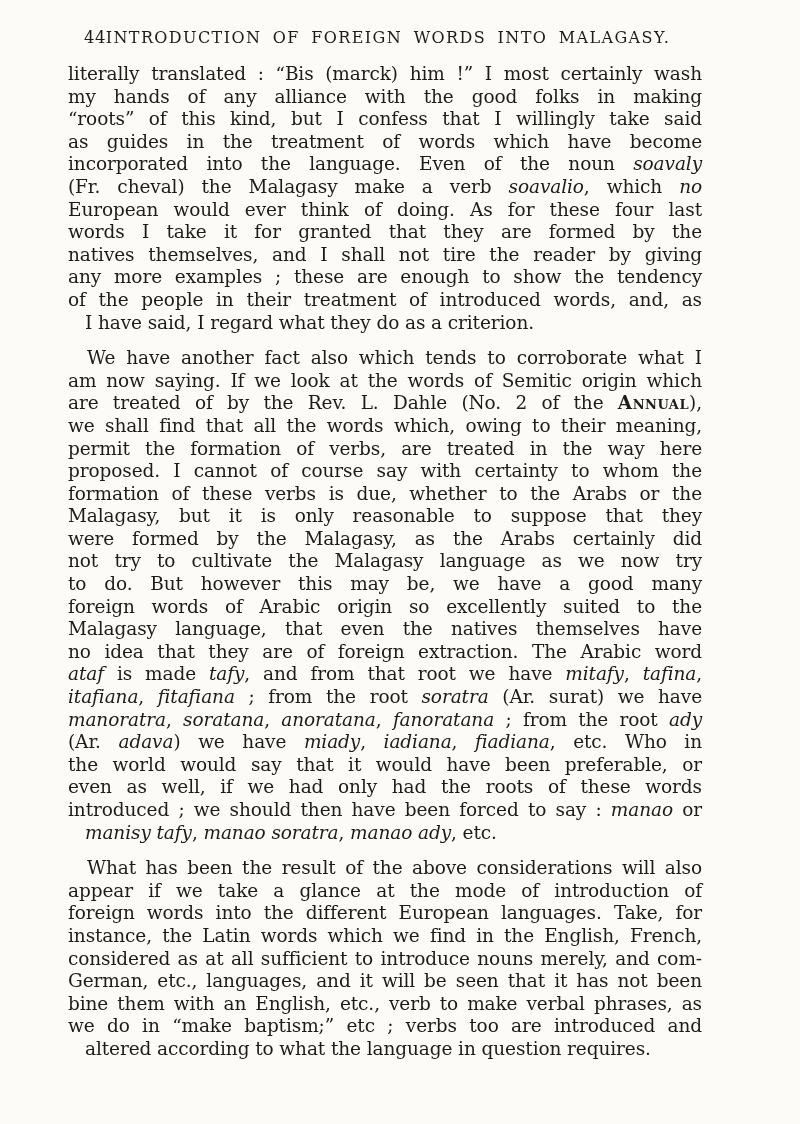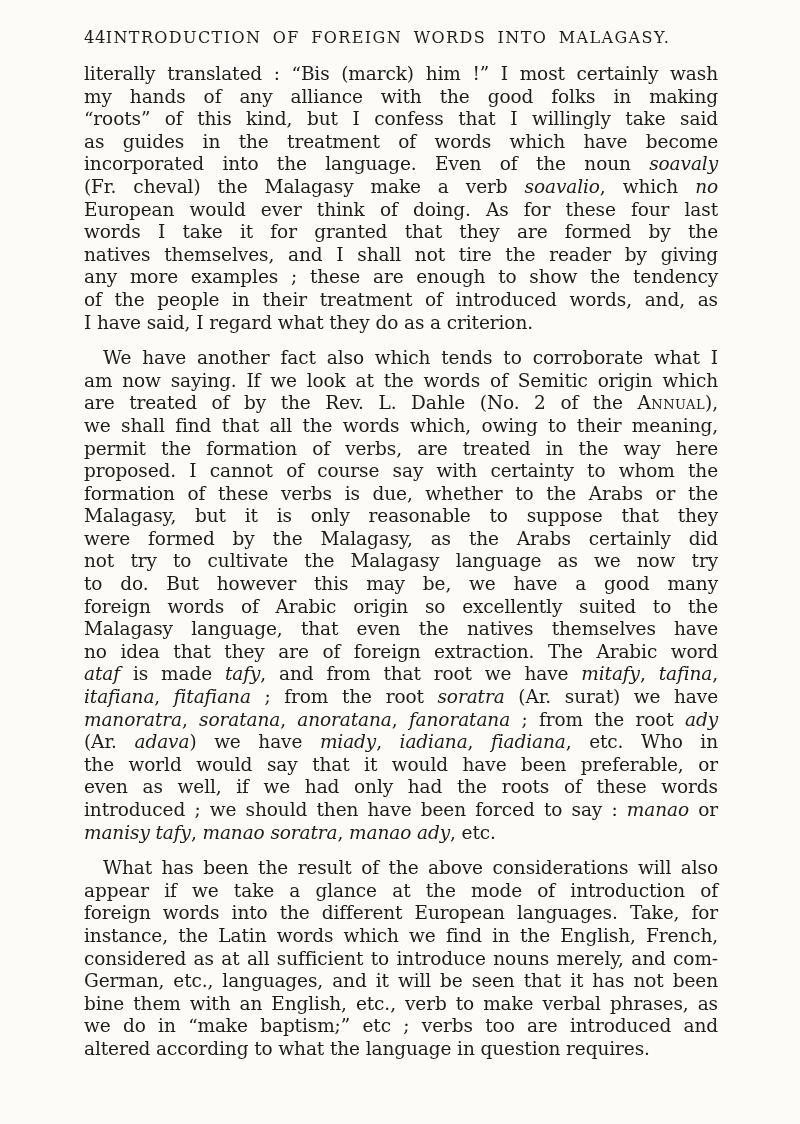--- a/index.html
+++ b/index.html
@@ -31,35 +31,35 @@
     position: absolute;
     left: 0;
     top: 0;
     letter-spacing: 0.5px;
     word-spacing: normal;
     font-size: 16.5px;
   }
   .text-block {
     position: absolute;
     top: 63px;
-    left: 84px;
+    left: 68px;
     width: 634px;
     font-size: 18.5px;
     line-height: 22.6px;
     letter-spacing: -0.1px;
   }
   .paragraph + .paragraph { margin-top: 13px; }
   .line {
     text-align: justify;
     text-align-last: justify;
   }
-  .line.last { text-align-last: left; }
+  .line.last { text-align-last: left; margin-left: 17px; }
   .line.indent { text-indent: 19px; }
   .it { font-style: italic; }
-  .sc { font-variant: small-caps; letter-spacing: 0.5px; }
+  .sc { font-variant: small-caps; letter-spacing: 0.5px; font-weight: bold; }
 </style>
 </head>
 <body style="--paper: #fcfbf8; --ink: #1e1c1a;">
 
 <div class="page">
   <div class="header">
     <span class="pagenum">44</span>
     <span class="running-title">INTRODUCTION OF FOREIGN WORDS INTO MALAGASY.</span>
   </div>
   <div class="text-block">

